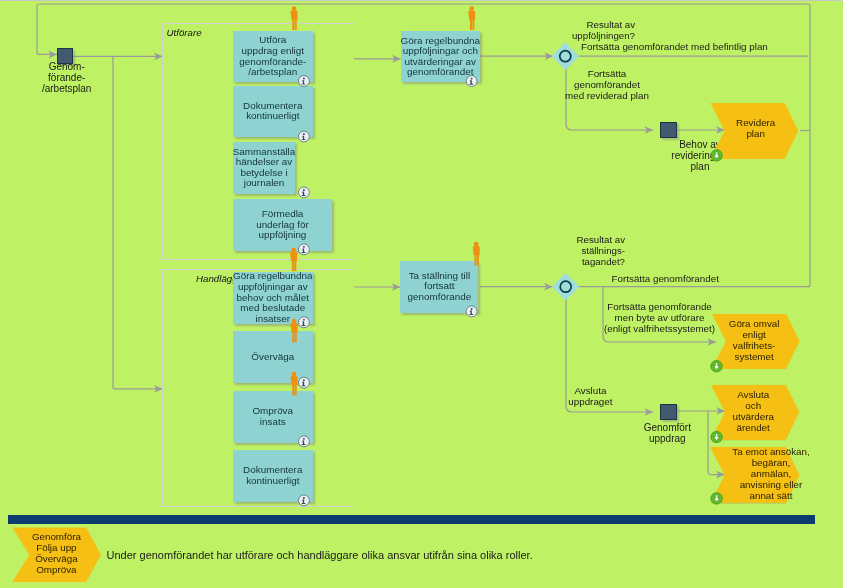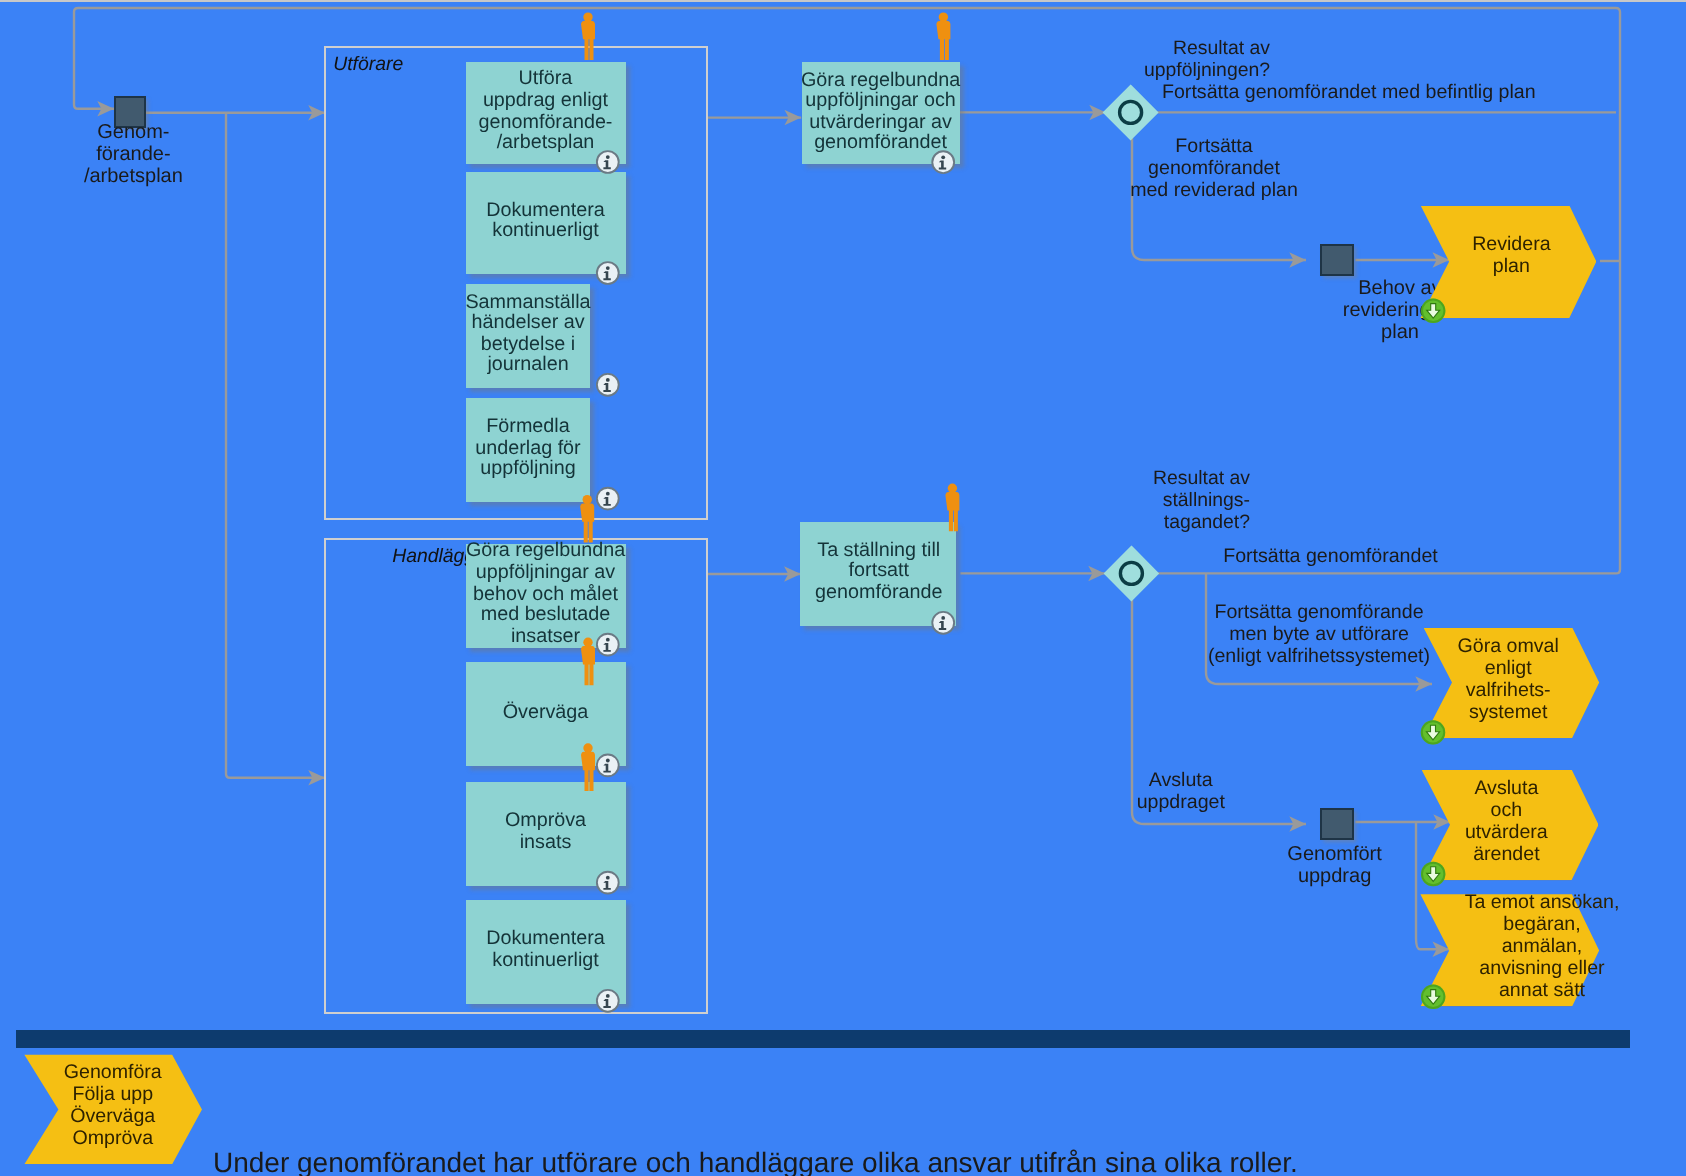--- a/index.html
+++ b/index.html
@@ -1,18 +1,18 @@
 <!DOCTYPE html>
 <html><head>
 <meta charset="utf-8">
 <style>
   html,body{margin:0;padding:0;background:#ffffff;}
   body{width:843px;height:588px;overflow:hidden;font-family:"Liberation Sans",sans-serif;
        -webkit-font-smoothing:antialiased;}
-  #stage{position:relative;width:843px;height:588px;background:#3b82f6;}
+  #stage{position:relative;width:843px;height:588px;background:#bef264;}
   svg.layer{position:absolute;left:0;top:0;width:843px;height:588px;overflow:visible;pointer-events:none;}
 
   .lane{position:absolute;border:1px solid #cfcfcf;background:transparent;box-sizing:border-box;}
   .lane-label{position:absolute;font-size:9.7px;font-style:italic;color:#111;white-space:nowrap;}
 
   .task{position:absolute;box-sizing:border-box;background:#8ed3d2;border-radius:0;overflow:visible;
         display:flex;align-items:center;justify-content:center;text-align:center;
         color:#143338;font-size:9.9px;line-height:10.55px;
         box-shadow:2px 2px 2px rgba(120,120,120,.45);}
   .task span{display:block;white-space:pre;}
@@ -22,21 +22,21 @@
 
   .gwlabel{position:absolute;font-size:9.7px;line-height:10.8px;color:#1a1a1a;text-align:right;white-space:pre;}
   .flowlabel{position:absolute;font-size:9.8px;line-height:10.85px;color:#1a1a1a;white-space:pre;}
 
   .chev{position:absolute;background:#f5bf13;
         clip-path:polygon(0 0, calc(100% - 13.6px) 0, 100% 50%, calc(100% - 13.6px) 100%, 0 100%, 14.4px 50%);
         filter:drop-shadow(2.2px 2.2px 1.6px rgba(125,125,125,.5));}
   .chev-text{position:absolute;text-align:center;font-size:9.8px;line-height:11.0px;color:#2e2200;white-space:pre;}
   #footchev{clip-path:polygon(0 0, calc(100% - 14.9px) 0, 100% 50%, calc(100% - 14.9px) 100%, 0 100%, 17px 50%);}
 
-  .footer-text{position:absolute;font-size:14px;color:#1a1a1a;white-space:nowrap;margin-top:24px;}
+  .footer-text{position:absolute;font-size:11px;color:#1a1a1a;white-space:nowrap;}
   .navybar{position:absolute;background:#0d3b6e;}
 </style>
 </head>
 <body>
 
 <div id="stage">
   <svg class="layer" viewBox="0 0 843 588">
     <defs>
       <marker id="arr" viewBox="0 0 10 9" refX="9.6" refY="4.5" markerWidth="9" markerHeight="8.1" orient="auto" markerUnits="userSpaceOnUse">
         <path d="M 0.3 0.2 L 9.6 4.5 L 0.3 8.8 L 2.6 4.5 Z" fill="#9a9a9a"></path>
@@ -112,21 +112,21 @@
 kontinuerligt</span>
       </div>
 
     <div class="task" style="left:233px;top:142.2px;width:62px;height:51.5px;">
       <span>Sammanställa
 händelser av
 betydelse i
 journalen</span>
       </div>
 
-    <div class="task" style="left:233px;top:199px;width:62px;height:51.6px;">
+    <div class="task" style="left:233px;top:199px;width:99px;height:51.6px;">
       <span>Förmedla
 underlag för
 uppföljning</span>
       </div>
 
     <div class="task" style="left:233px;top:272.1px;width:79.5px;height:51.5px;">
       <span>Göra regelbundna
 uppföljningar av
 behov och målet
 med beslutade

